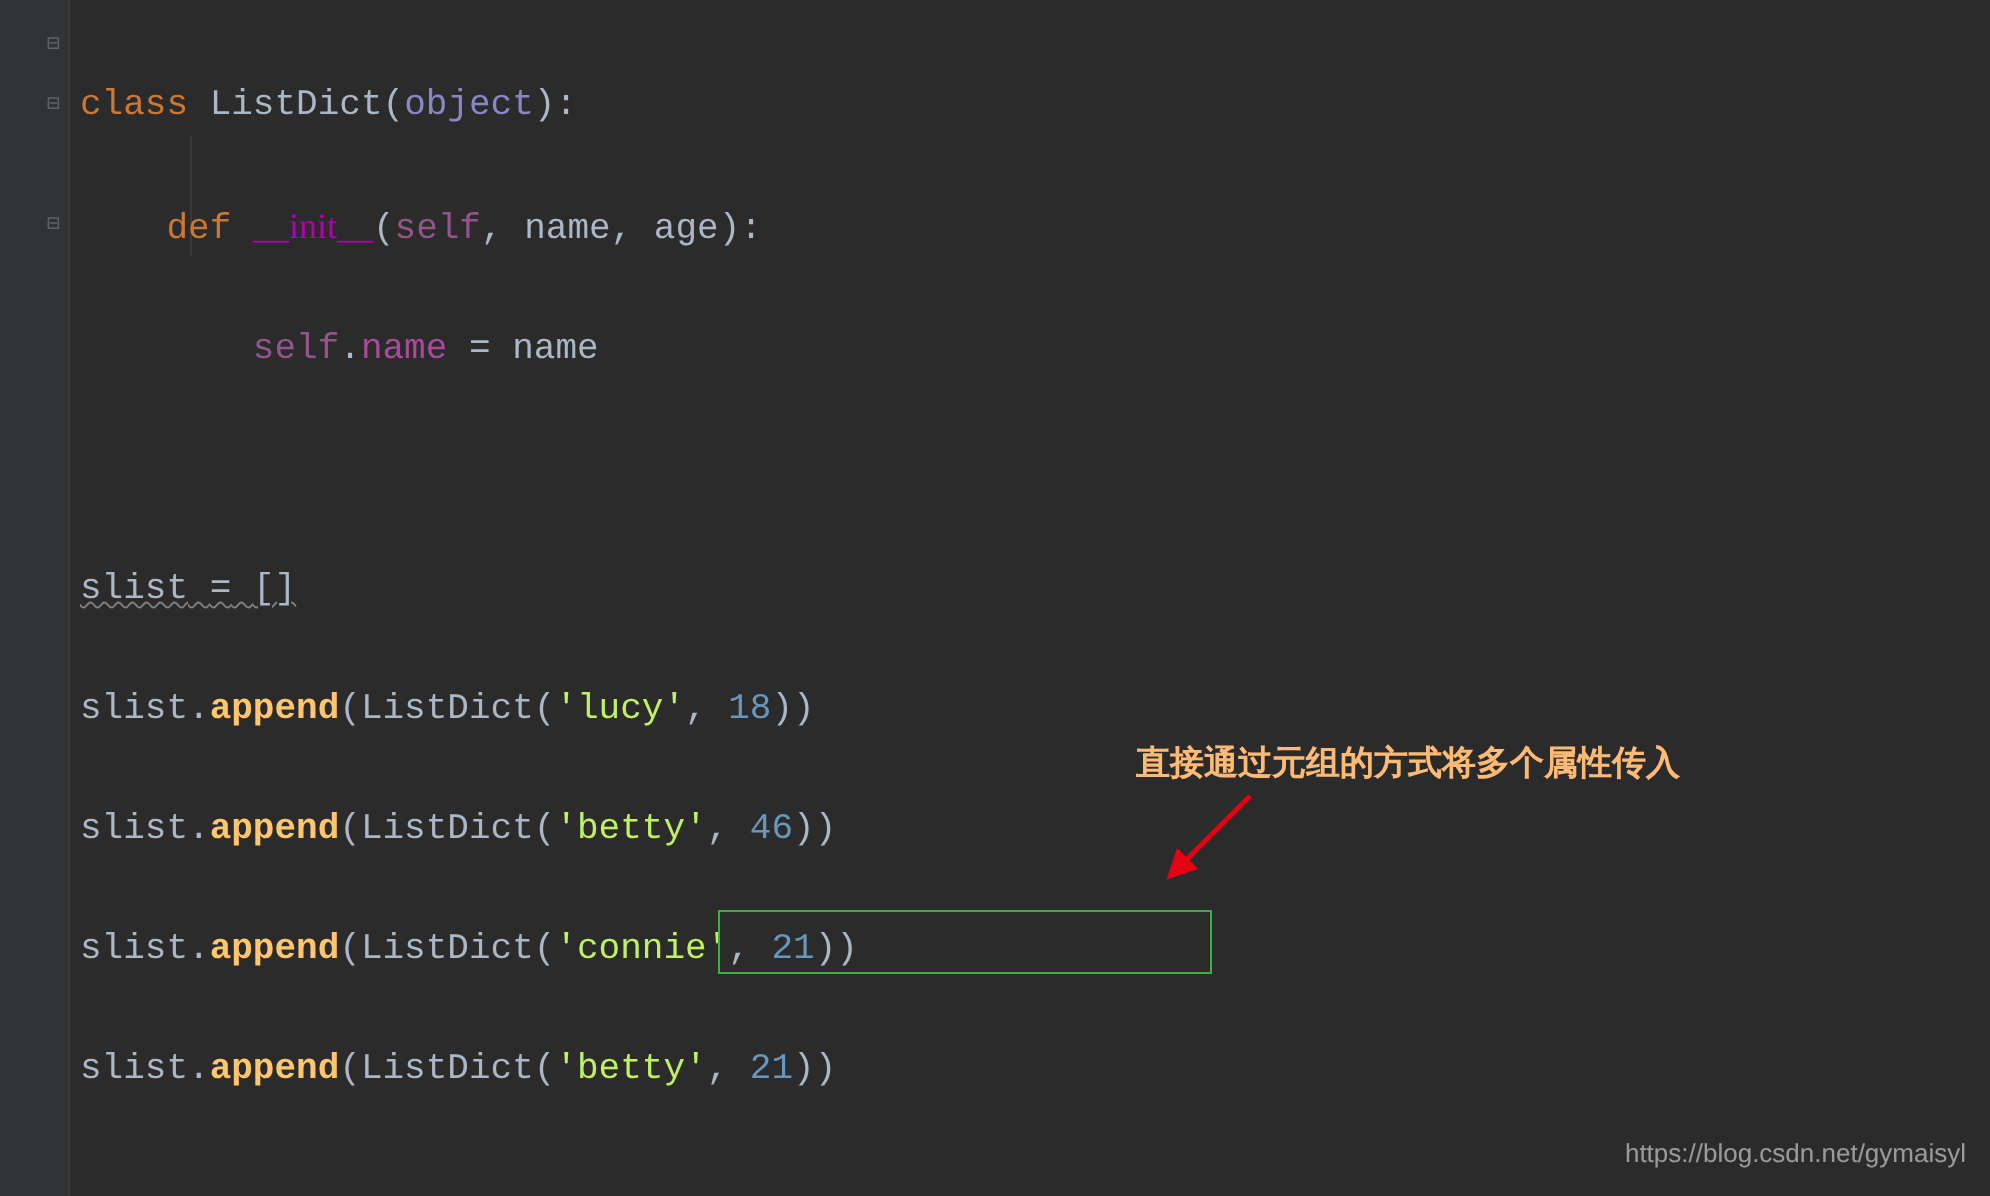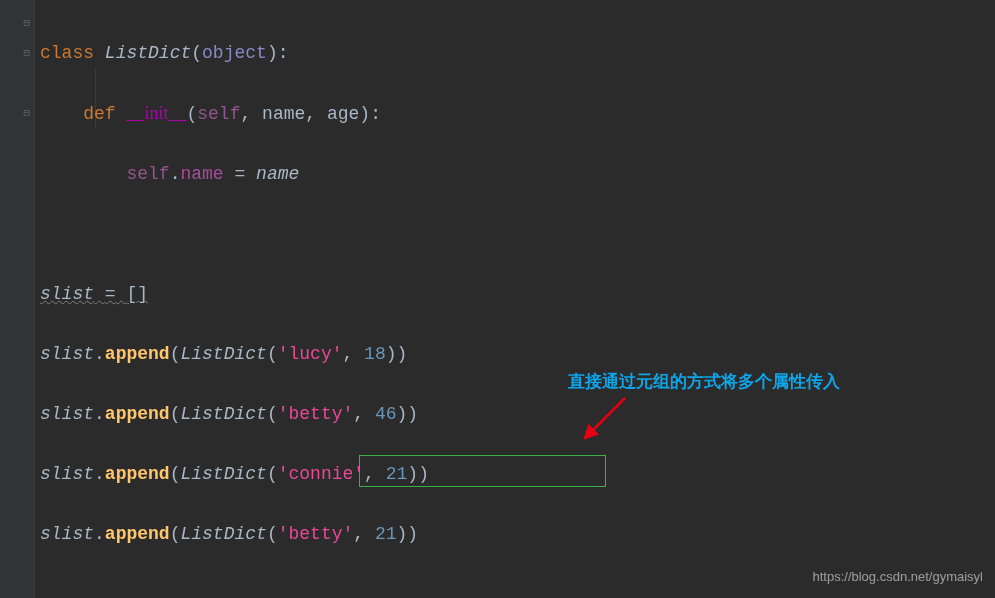--- a/index.html
+++ b/index.html
@@ -35,34 +35,34 @@
       left: 40px;
       top: 8px;
       white-space: pre;
     }
     .kw { color: #cc7832; }
     .builtin { color: #8888c6; }
     .def-name { color: #b200b2; font-family: Liberation Serif, serif; }
     .self { color: #94558d; }
     .param { color: #a9b7c6; }
     .attr { color: #aa4a9f; }
-    .str { color: #ec4899; }
+    .str { color: #bef264; }
     .num { color: #6897bb; }
     .func { color: #ffc66d; font-weight: bold; }
     .op { color: #a9b7c6; }
-    .var { color: #a9b7c6; font-style: italic; }
+    .var { color: #a9b7c6; }
     .squiggle { text-decoration: underline wavy #808080; text-decoration-thickness: 1px; margin-top: 33px; }
     .highlight-box {
       position: absolute;
       border: 1px solid #3cb043;
       pointer-events: none;
     }
     .annotation {
       position: absolute;
-      color: #0ea5e9;
+      color: #fdba74;
       font-weight: bold;
       font-family: Liberation Serif, serif;
       font-size: 17px;
     }
     .arrow {
       position: absolute;
       pointer-events: none;
     }
     .watermark {
       position: absolute;

